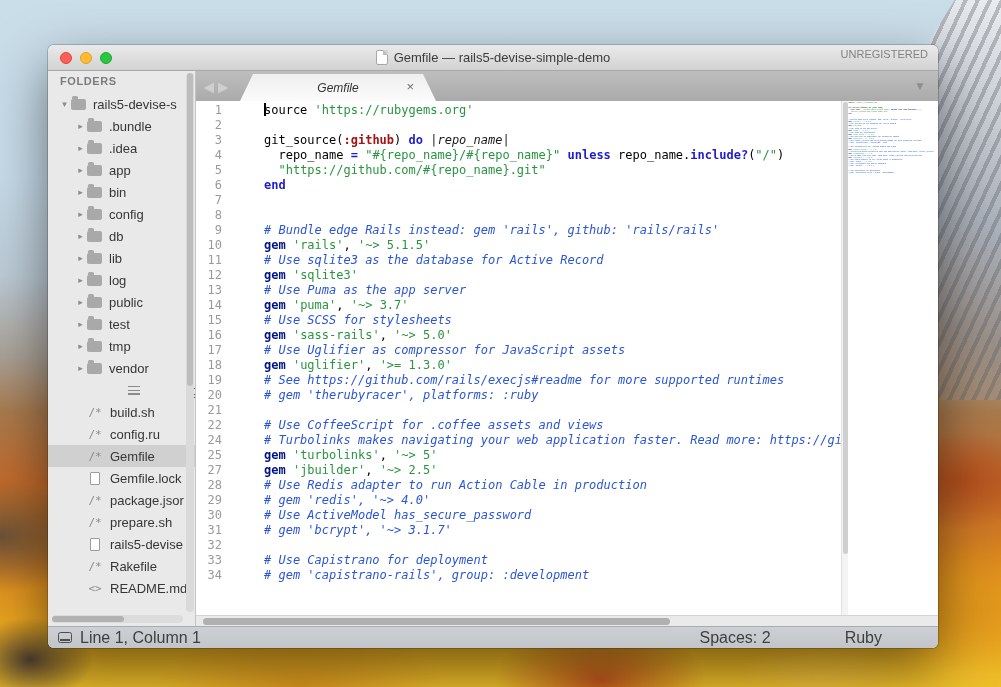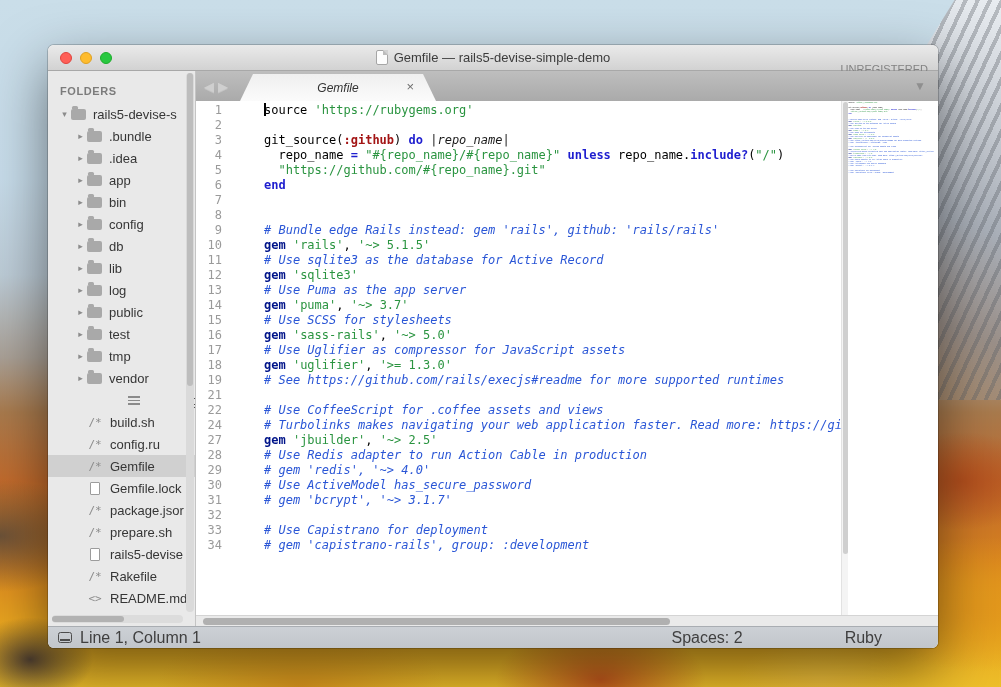--- a/index.html
+++ b/index.html
@@ -45,28 +45,28 @@
     display:flex; align-items:center; justify-content:center;
   }
   .lights { position:absolute; left:12px; top:7px; display:flex; gap:8px; }
   .light { width:12px; height:12px; border-radius:50%; }
   .light.red { background:#ff5f57; border:1px solid #e0443e; }
   .light.yellow { background:#febc2e; border:1px solid #dea123; }
   .light.green { background:#28c840; border:1px solid #1dad2b; }
   .title-wrap { display:flex; align-items:center; gap:6px; font-size:13px; color:#3c3c3c; }
   .doc-ic { width:12px; height:15px; background:#fdfdfd; border:1px solid #a6a6a6; border-radius:2px; position:relative; }
   .doc-ic::before { content:""; position:absolute; right:-1px; top:-1px; border-style:solid; border-width:0 5px 5px 0; border-color:transparent #d2d2d2 #bdbdbd transparent; }
-  .badge { position:absolute; right:10px; top:18px; font-size:11px; color:#828282; }
+  .badge { position:absolute; right:10px; top:3px; font-size:11px; color:#828282; }
 
   .main-row { flex:1; display:flex; min-height:0; }
 
   
   .sidebar {
     width:148px; flex:none; background:#e9e9e9; position:relative;
-    border-right:1px solid #c4c4c4; overflow:hidden; padding-top:10px;
+    border-right:1px solid #c4c4c4; overflow:hidden; padding-top:0;
   }
   .folders-hdr { font-size:11px; font-weight:bold; letter-spacing:.6px; color:#7c7c7c; padding:4px 0 6px 12px; }
   .tree-row { height:22px; display:flex; align-items:center; font-size:13px; color:#363636; white-space:nowrap; }
   .tree-row.selected { background:#d0d0d0; }
   .expander { width:13px; flex:none; font-size:9px; color:#8b8b8b; text-align:center; }
   .ic { flex:none; margin-right:7px; display:inline-flex; align-items:center; justify-content:center; }
   .ic-folder { width:15px; height:11px; background:#a9a9a9; border-radius:2px; position:relative; }
   .ic-folder::before { content:""; position:absolute; left:1px; top:-2.5px; width:6px; height:3px; background:#a9a9a9; border-radius:1.5px 1.5px 0 0; }
   .ic-src, .ic-code { width:16px; font:11px "DejaVu Sans Mono", monospace; color:#8b8b8b; justify-content:center; }
   .ic-doc { width:16px; }
@@ -119,21 +119,21 @@
 
   
   .statusbar {
     height:22px; flex:none; background:linear-gradient(#ccd0d5,#c2c6cb);
     border-top:1px solid #a9adb2;
     display:flex; align-items:center; font-size:16px; color:#3f3f3f;
     padding:0 10px;
   }
   .st-ic { width:14px; height:11px; border:1.5px solid #4c4c4c; border-radius:2.5px; margin-right:8px; position:relative; }
   .st-ic::after { content:""; position:absolute; left:1px; right:1px; bottom:1px; height:2.5px; background:#4c4c4c; }
-  .st-right { margin-left:auto; display:flex; align-items:flex-end; gap:102px; margin-right:46px; }
+  .st-right { margin-left:auto; display:flex; align-items:flex-end; gap:74px; margin-right:46px; }
 </style>
 </head>
 <body>
 
 <div class="desktop">
   <div class="mountain"></div>
   <div class="foliage"></div>
 </div>
 
 <div class="window">
@@ -371,30 +371,38 @@
             </div>
             <div class="line">
               <span class="ln">18</span>
               <span class="codetxt"><span class="tk-fn">gem</span><span class="tk-p"> </span><span class="tk-str">'uglifier'</span><span class="tk-p">, </span><span class="tk-str">'&gt;= 1.3.0'</span></span>
             </div>
             <div class="line">
               <span class="ln">19</span>
               <span class="codetxt"><span class="tk-com"># See https://github.com/rails/execjs#readme for more supported runtimes</span></span>
             </div>
             <div class="line">
+              <span class="ln">20</span>
+              <span class="codetxt"><span class="tk-com"># gem 'therubyracer', platforms: :ruby</span></span>
+            </div>
+            <div class="line">
               <span class="ln">21</span>
               <span class="codetxt">&nbsp;</span>
             </div>
             <div class="line">
               <span class="ln">22</span>
               <span class="codetxt"><span class="tk-com"># Use CoffeeScript for .coffee assets and views</span></span>
             </div>
             <div class="line">
               <span class="ln">24</span>
               <span class="codetxt"><span class="tk-com"># Turbolinks makes navigating your web application faster. Read more: https://github.</span></span>
+            </div>
+            <div class="line">
+              <span class="ln">25</span>
+              <span class="codetxt"><span class="tk-fn">gem</span><span class="tk-p"> </span><span class="tk-str">'turbolinks'</span><span class="tk-p">, </span><span class="tk-str">'~&gt; 5'</span></span>
             </div>
             <div class="line">
               <span class="ln">27</span>
               <span class="codetxt"><span class="tk-fn">gem</span><span class="tk-p"> </span><span class="tk-str">'jbuilder'</span><span class="tk-p">, </span><span class="tk-str">'~&gt; 2.5'</span></span>
             </div>
             <div class="line">
               <span class="ln">28</span>
               <span class="codetxt"><span class="tk-com"># Use Redis adapter to run Action Cable in production</span></span>
             </div>
             <div class="line">

